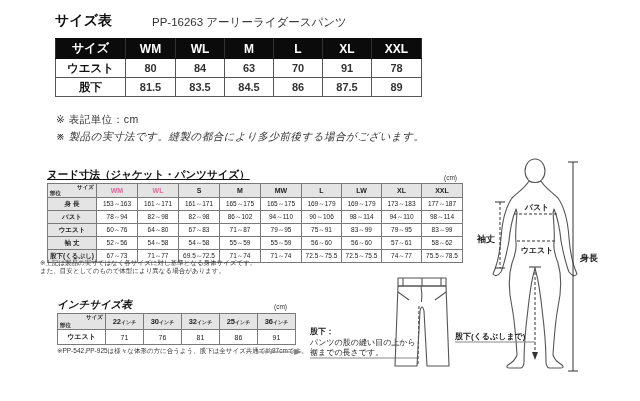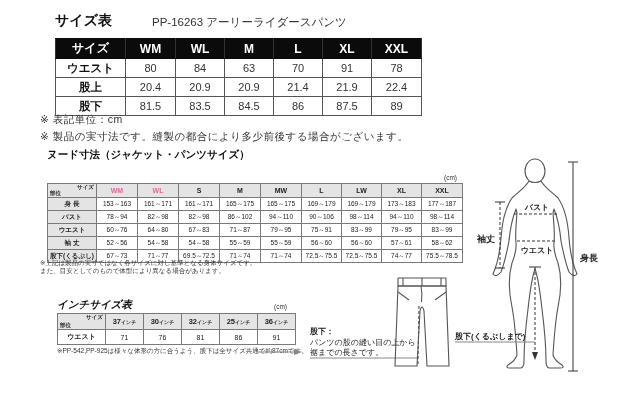--- a/index.html
+++ b/index.html
@@ -6,26 +6,26 @@
   body{
     width:640px;height:401px;position:relative;background:#ffffff;
     font-family:"Liberation Sans","DejaVu Sans",sans-serif;color:#222;
     overflow:hidden;
   }
   .abs{position:absolute;}
   table{border-collapse:collapse;table-layout:fixed;}
 
   
   #table1{left:55px;top:38px;width:366px;}
-  #table1 th,#table1 td{border:1px solid #555;text-align:center;padding:0;overflow:hidden;white-space:nowrap;}
+  #table1 th,#table1 td{border:1px solid #555;text-align:center;padding:0;overflow:hidden;white-space:nowrap;font-weight:bold;}
   #table1 thead th{background:#0b0b0b;color:#fff;font-weight:bold;font-size:12px;height:19px;border-color:#0b0b0b #333;}
   #table1 tbody td{font-size:11px;height:18px;color:#333;}
   #table1 tbody td.rowlabel{font-weight:bold;font-size:11.5px;color:#111;}
 
-  .note-md{font-size:10.5px;color:#333;letter-spacing:0.5px;}
+  .note-md{font-size:10.5px;color:#333;letter-spacing:0.5px;margin-left:16px;}
 
   .sec-title{font-weight:bold;font-size:10.5px;color:#111;}
   .unit-cm{font-size:6.5px;color:#333;}
 
   
   #nudeTable{left:47px;top:183px;width:415px;}
   #nudeTable th,#nudeTable td{border:1px solid #7a7a7a;text-align:center;padding:0;overflow:hidden;white-space:nowrap;}
   #nudeTable thead th{background:#e4e4e4;font-weight:bold;font-size:7px;height:13px;}
   #nudeTable thead th.pink{color:#e0679c;}
   #nudeTable td.rowlabel{background:#e4e4e4;font-weight:bold;font-size:6.5px;}
@@ -83,44 +83,35 @@
     <tr>
       <td class="rowlabel">ウエスト</td>
       <td>80</td>
       <td>84</td>
       <td>63</td>
       <td>70</td>
       <td>91</td>
       <td>78</td>
     </tr>
     <tr>
-      <td class="rowlabel">股上</td>
-      <td>20.4</td>
-      <td>20.9</td>
-      <td>20.9</td>
-      <td>21.4</td>
-      <td>21.9</td>
-      <td>22.4</td>
-    </tr>
-    <tr>
       <td class="rowlabel">股下</td>
       <td>81.5</td>
       <td>83.5</td>
       <td>84.5</td>
       <td>86</td>
       <td>87.5</td>
       <td>89</td>
     </tr>
   </tbody>
 </table>
 
 <div class="abs note-md" style="left:40px;top:113px;">※ 表記単位：cm</div>
-<div class="abs note-md" style="left:40px;top:130px;">※ 製品の実寸法です。縫製の都合により多少前後する場合がございます。</div>
-
-<div class="abs sec-title" style="left:47px;top:148px;">ヌード寸法（ジャケット・パンツサイズ）</div>
+<div class="abs note-md" style="left:40px;top:130px;font-style:italic;">※ 製品の実寸法です。縫製の都合により多少前後する場合がございます。</div>
+
+<div class="abs sec-title" style="left:47px;top:168px;text-decoration:underline;">ヌード寸法（ジャケット・パンツサイズ）</div>
 <div class="abs unit-cm" style="left:444px;top:174px;">(cm)</div>
 
 <table id="nudeTable" class="abs">
   <colgroup>
       <col style="width:49px">
       <col style="width:41px">
       <col style="width:41px">
       <col style="width:41px">
       <col style="width:41px">
       <col style="width:41px">
@@ -226,21 +217,21 @@
       <col style="width:38px">
       <col style="width:38px">
       <col style="width:38px">
     </colgroup>
   <thead>
     <tr>
       <th class="corner">
         <span class="c-top">サイズ</span>
         <span class="c-bottom">部位</span>
       </th>
-      <th><span>37</span><span class="unit">インチ</span></th>
+      <th><span>22</span><span class="unit">インチ</span></th>
       <th><span>30</span><span class="unit">インチ</span></th>
       <th><span>32</span><span class="unit">インチ</span></th>
       <th><span>25</span><span class="unit">インチ</span></th>
       <th><span>36</span><span class="unit">インチ</span></th>
     </tr>
   </thead>
   <tbody>
     <tr>
       <td class="rowlabel">ウエスト</td>
       <td>71</td>

